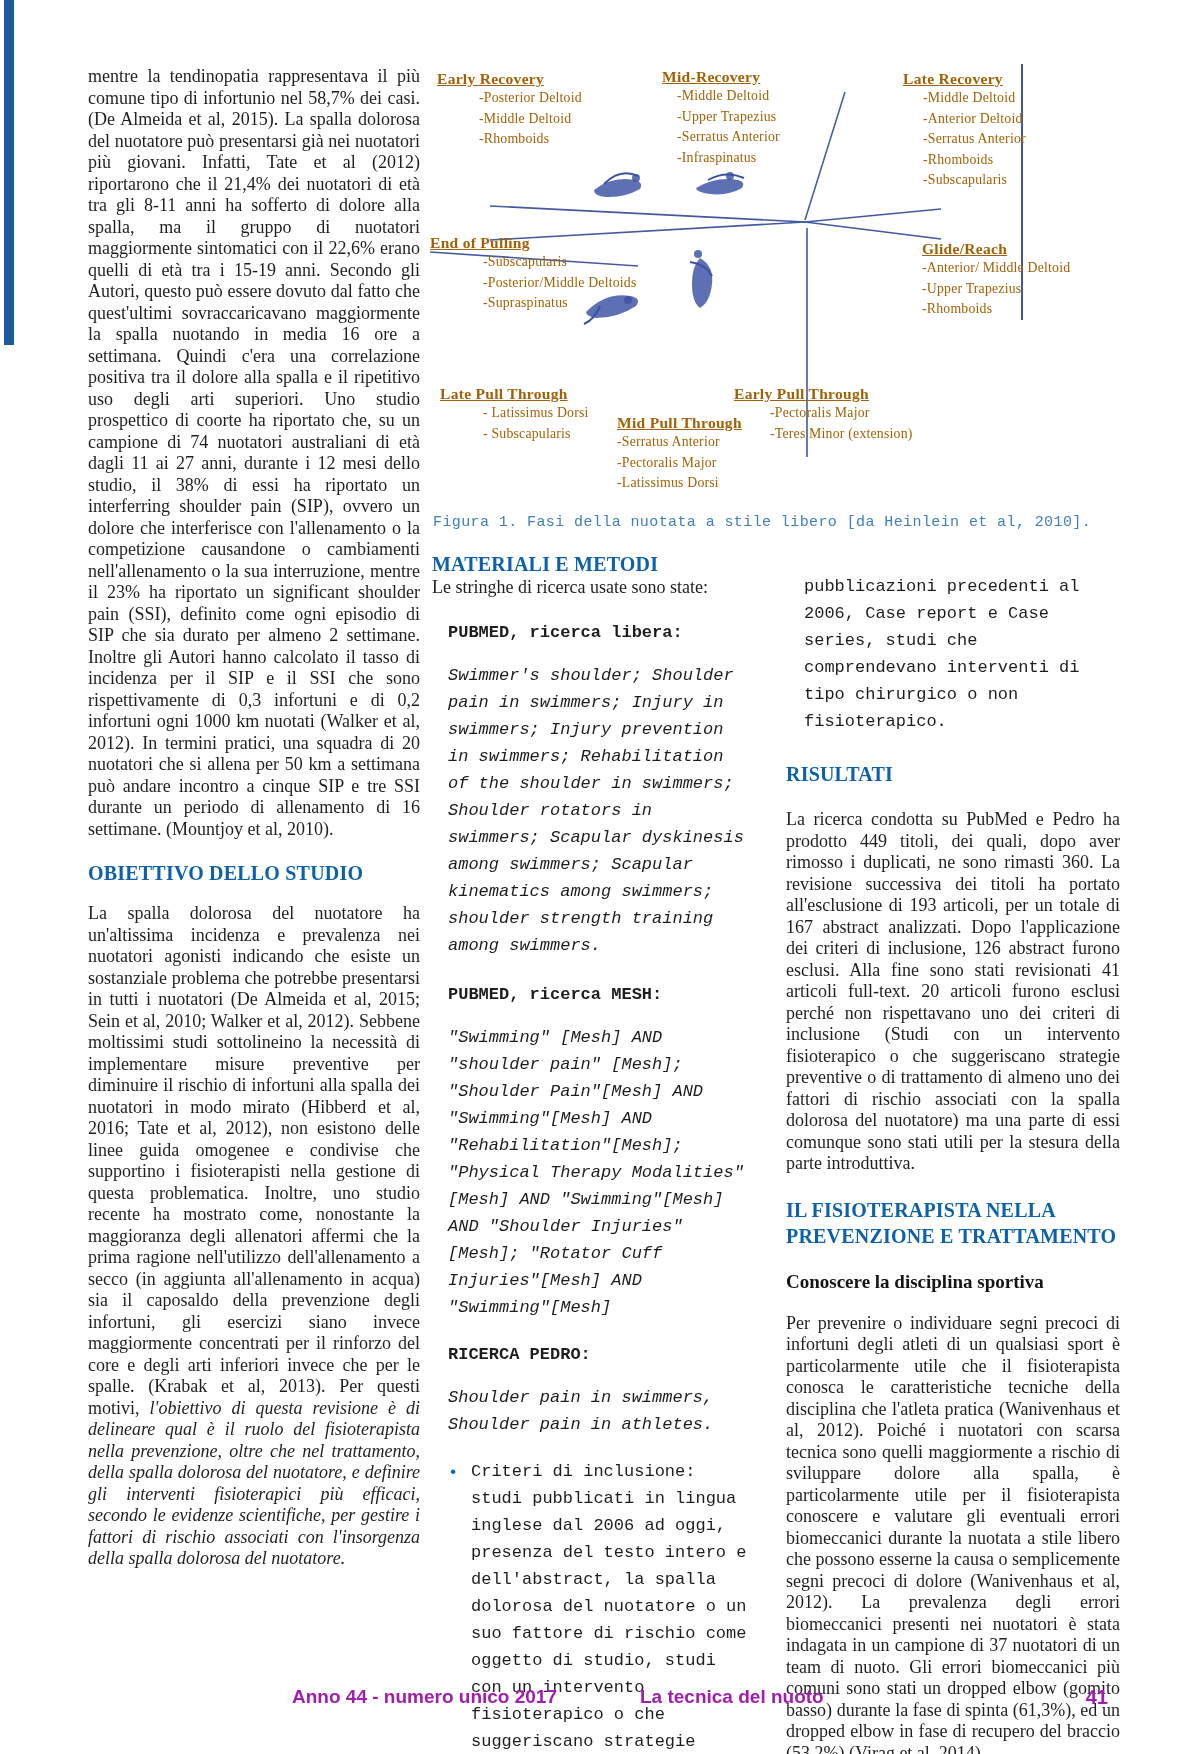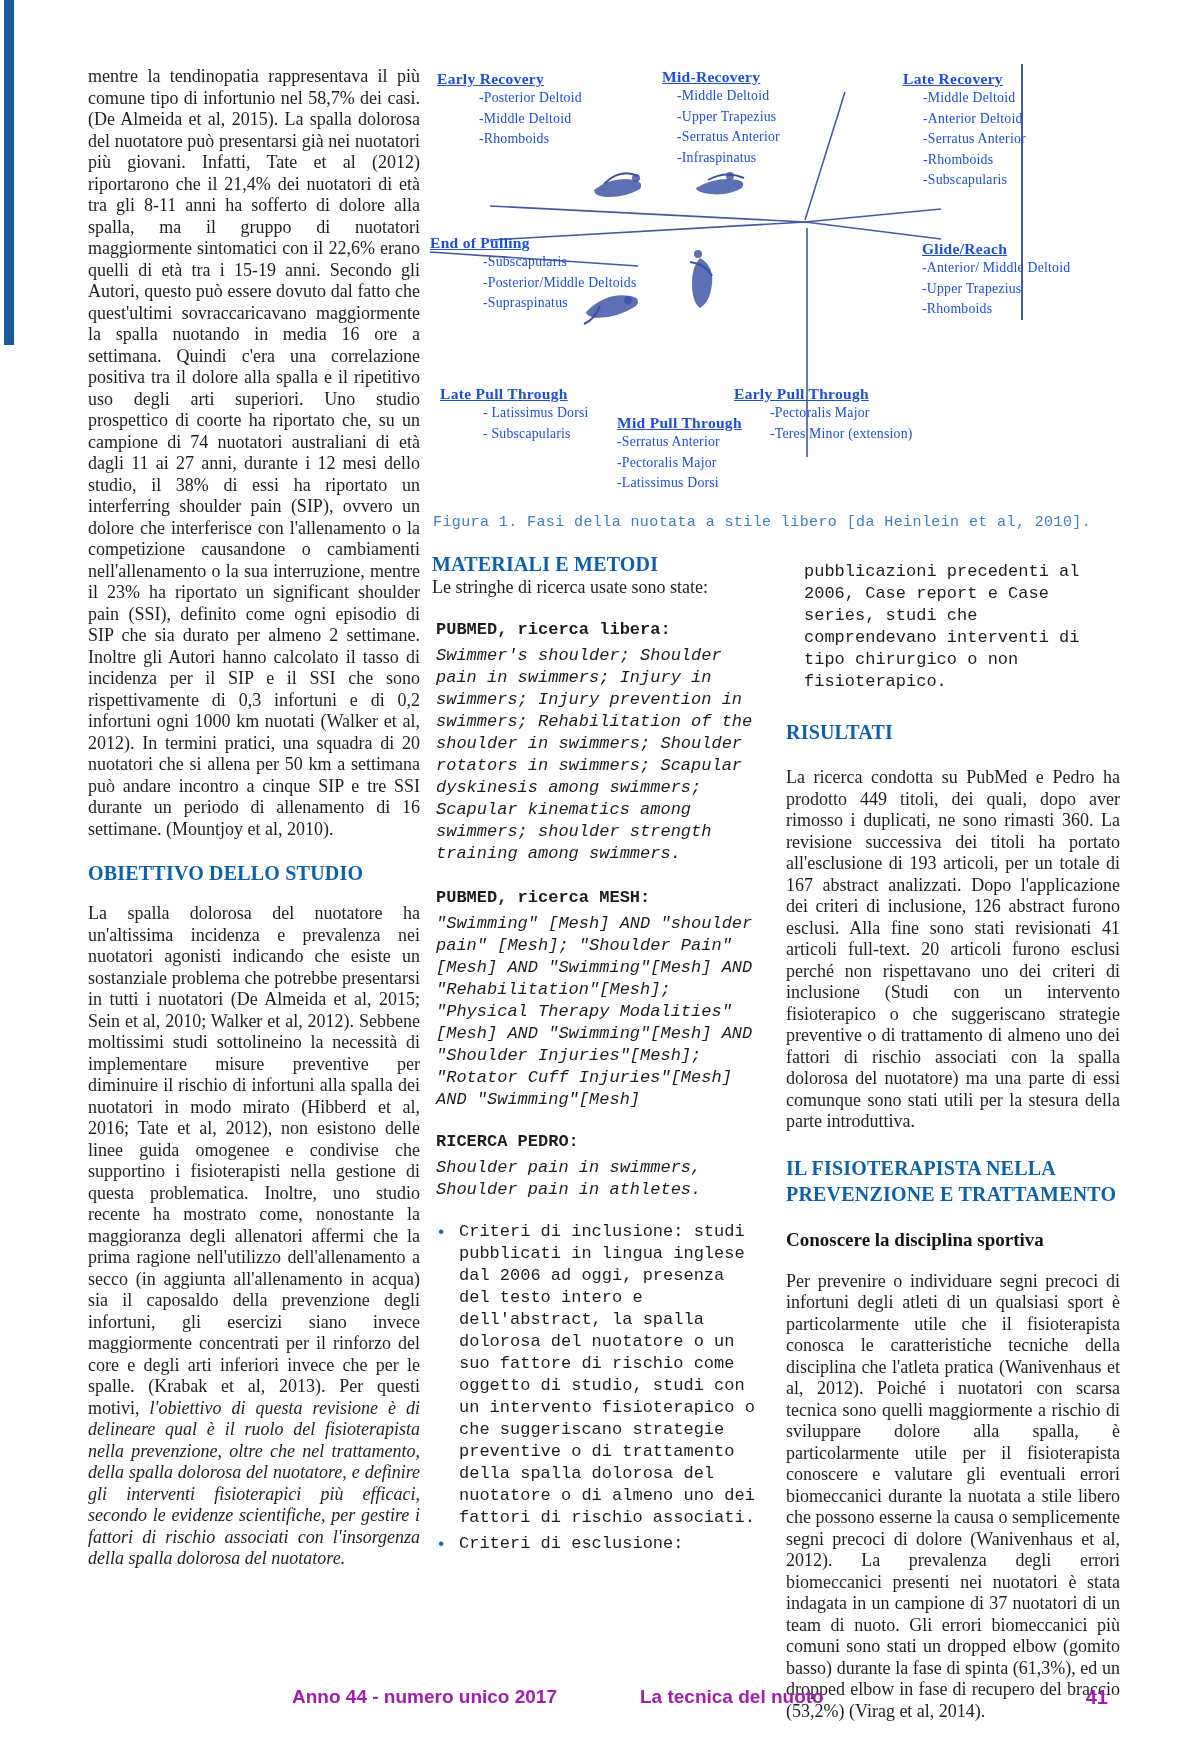--- a/index.html
+++ b/index.html
@@ -1,42 +1,42 @@
 <!DOCTYPE html>
 <html><head>
 <meta charset="utf-8">
 <style>
   html,body{margin:0;padding:0;background:#ffffff;}
   .page{position:relative;width:1181px;height:1754px;background:#ffffff;overflow:hidden;
         font-family:"Liberation Serif",serif;}
   .leftbar{position:absolute;left:4px;top:0;width:10px;height:345px;background:#1b5a9c;}
 
   
-  .figure{position:absolute;left:428px;top:62px;width:602px;height:452px;color:#1d4ed8;}
+  .figure{position:absolute;left:428px;top:62px;width:602px;height:452px;color:#a16207;}
   .figure svg{position:absolute;left:0;top:0;pointer-events:none;}
   .phase{position:absolute;}
   .phase-title{font-size:15.5px;font-weight:bold;text-decoration:underline;
                letter-spacing:.3px;white-space:nowrap;}
   .phase-list{font-size:13.8px;line-height:20.5px;letter-spacing:.2px;}
   .phase-list div{white-space:nowrap;}
   .caption{position:absolute;left:433px;top:514px;font-family:"Liberation Mono",monospace;
            font-size:15px;color:#3f7fba;letter-spacing:.4px;white-space:nowrap;}
 
   
   .col{position:absolute;}
   .col1{left:88px;top:66px;width:332px;}
   .col2{left:432px;top:551px;width:333px;}
   .col3{left:786px;top:557px;width:334px;}
   .body-text{font-size:18px;line-height:21.5px;color:#1f1f1f;text-align:justify;margin:0;}
   .italic{font-style:italic;}
   .section-heading{font-family:"Liberation Serif",serif;font-weight:bold;color:#0d61ab;
                    font-size:20px;line-height:26px;margin:0;letter-spacing:.2px;}
   .subheading{font-weight:bold;font-size:19px;color:#151515;margin:0;}
-  .mono{font-family:"Liberation Mono",monospace;font-size:17px;line-height:22px;
-        color:#1d1d1d;margin:4px;}
+  .mono{font-family:"Liberation Mono",monospace;font-size:17px;line-height:27px;
+        color:#1d1d1d;margin:16px;}
   .mono-bold{font-weight:bold;}
   .mono-italic{font-style:italic;}
   .bullet-item{position:relative;padding-left:23px;}
   .bullet{position:absolute;left:0;top:1px;color:#1565ad;font-size:17px;}
   .mt26{margin-top:26px;} .mt24{margin-top:24px;} .mt22{margin-top:22px;}
   .mt20{margin-top:20px;}
   .indent18{margin-left:18px;}
 
   
   .footer-item{position:absolute;top:1686px;font-family:"Liberation Sans",sans-serif;

